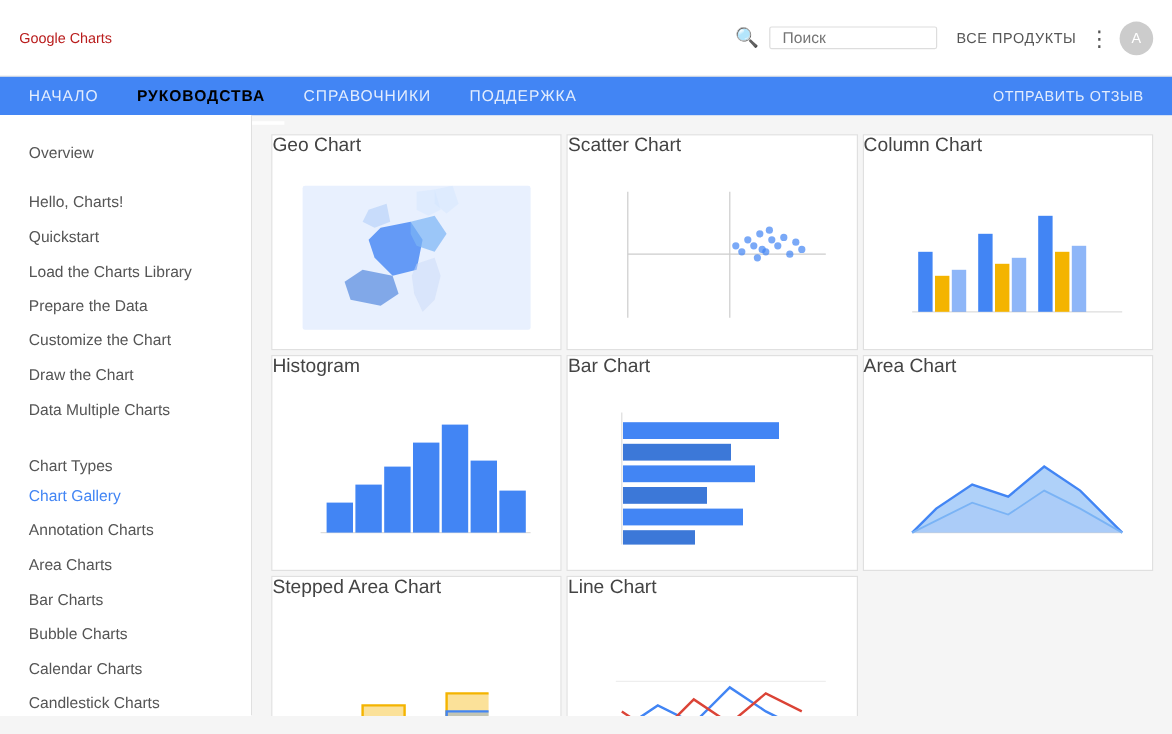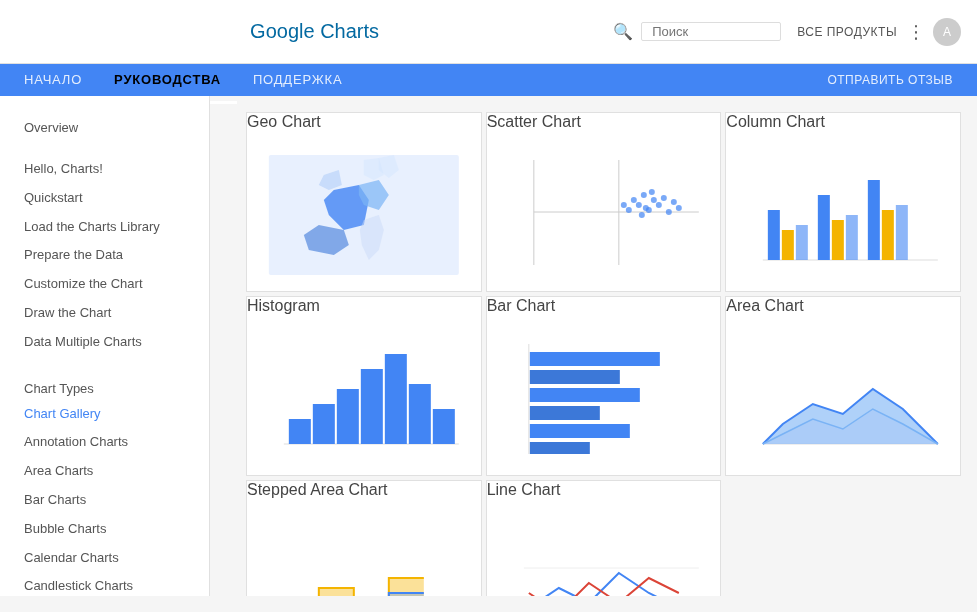--- a/index.html
+++ b/index.html
@@ -3,21 +3,21 @@
   <meta charset="utf-8">
   <style>
     * { margin: 0; padding: 0; box-sizing: border-box; }
     body { font-family: Arial, sans-serif; font-size: 13px; background: #f5f5f5; color: #333; }
 
     
     #header {
       display: flex; align-items: center; padding: 0 16px; height: 64px;
       background: #fff; border-bottom: 1px solid #e0e0e0;
     }
-    #header .logo { font-size: 20px; color: #0369a1; flex: 1; text-align: center; }
+    #header .logo { font-size: 12px; color: #b91c1c; flex: 1; }
     #header .search-area { display: flex; align-items: center; gap: 8px; margin-right: 16px; }
     #header .search-icon { color: #888; font-size: 16px; }
     #header .search-input {
       border: 1px solid #ddd; border-radius: 2px; padding: 1px 10px; font-size: 13px;
       width: 140px; color: #555;
     }
     #header .all-products { font-size: 12px; color: #555; letter-spacing: 0.5px; margin-right: 10px; }
     #header .more-icon { color: #555; font-size: 18px; cursor: pointer; margin-right: 8px; }
     #header .account-icon { width: 28px; height: 28px; border-radius: 50%; background: #ccc; display:flex; align-items:center; justify-content:center; color:#fff; font-size:12px; }
 
@@ -32,21 +32,21 @@
     .nav-item.active {
       color: #000000; border-bottom: 3px solid #fff; font-weight: bold;
     }
     .nav-spacer { flex: 1; }
     .nav-feedback {
       padding: 0 16px; height: 48px; line-height: 48px; color: rgba(255,255,255,0.85);
       font-size: 12px; letter-spacing: 0.5px; text-transform: uppercase; cursor: pointer;
     }
 
     
-    #main { display: flex; gap: 20px; }
+    #main { display: flex; }
 
     
     #sidebar {
       width: 210px; min-width: 210px; background: #fff; border-right: 1px solid #e0e0e0;
       padding: 16px 0; overflow-y: auto; height: calc(100vh - 112px);
     }
     .sidebar-section { padding: 8px 24px 4px; font-size: 13px; color: #555; }
     .sidebar-link {
       display: block; padding: 4px 24px; font-size: 13px; color: #555; cursor: pointer;
       line-height: 1.6;
@@ -84,20 +84,21 @@
     <input class="search-input" type="text" placeholder="Поиск" style="">
   </div>
   <span class="all-products">ВСЕ ПРОДУКТЫ</span>
   <span class="more-icon">⋮</span>
   <div class="account-icon">A</div>
 </div>
 
 <div id="nav">
   <div class="nav-item">НАЧАЛО</div>
   <div class="nav-item active">РУКОВОДСТВА</div>
+  <div class="nav-item">СПРАВОЧНИКИ</div>
   <div class="nav-item">ПОДДЕРЖКА</div>
   <div class="nav-spacer"></div>
   <div class="nav-feedback">ОТПРАВИТЬ ОТЗЫВ</div>
 </div>
 
 <div id="main">
 
   <div id="sidebar">
     <div class="sidebar-section">Overview</div>
     <div class="sidebar-separator"></div>

